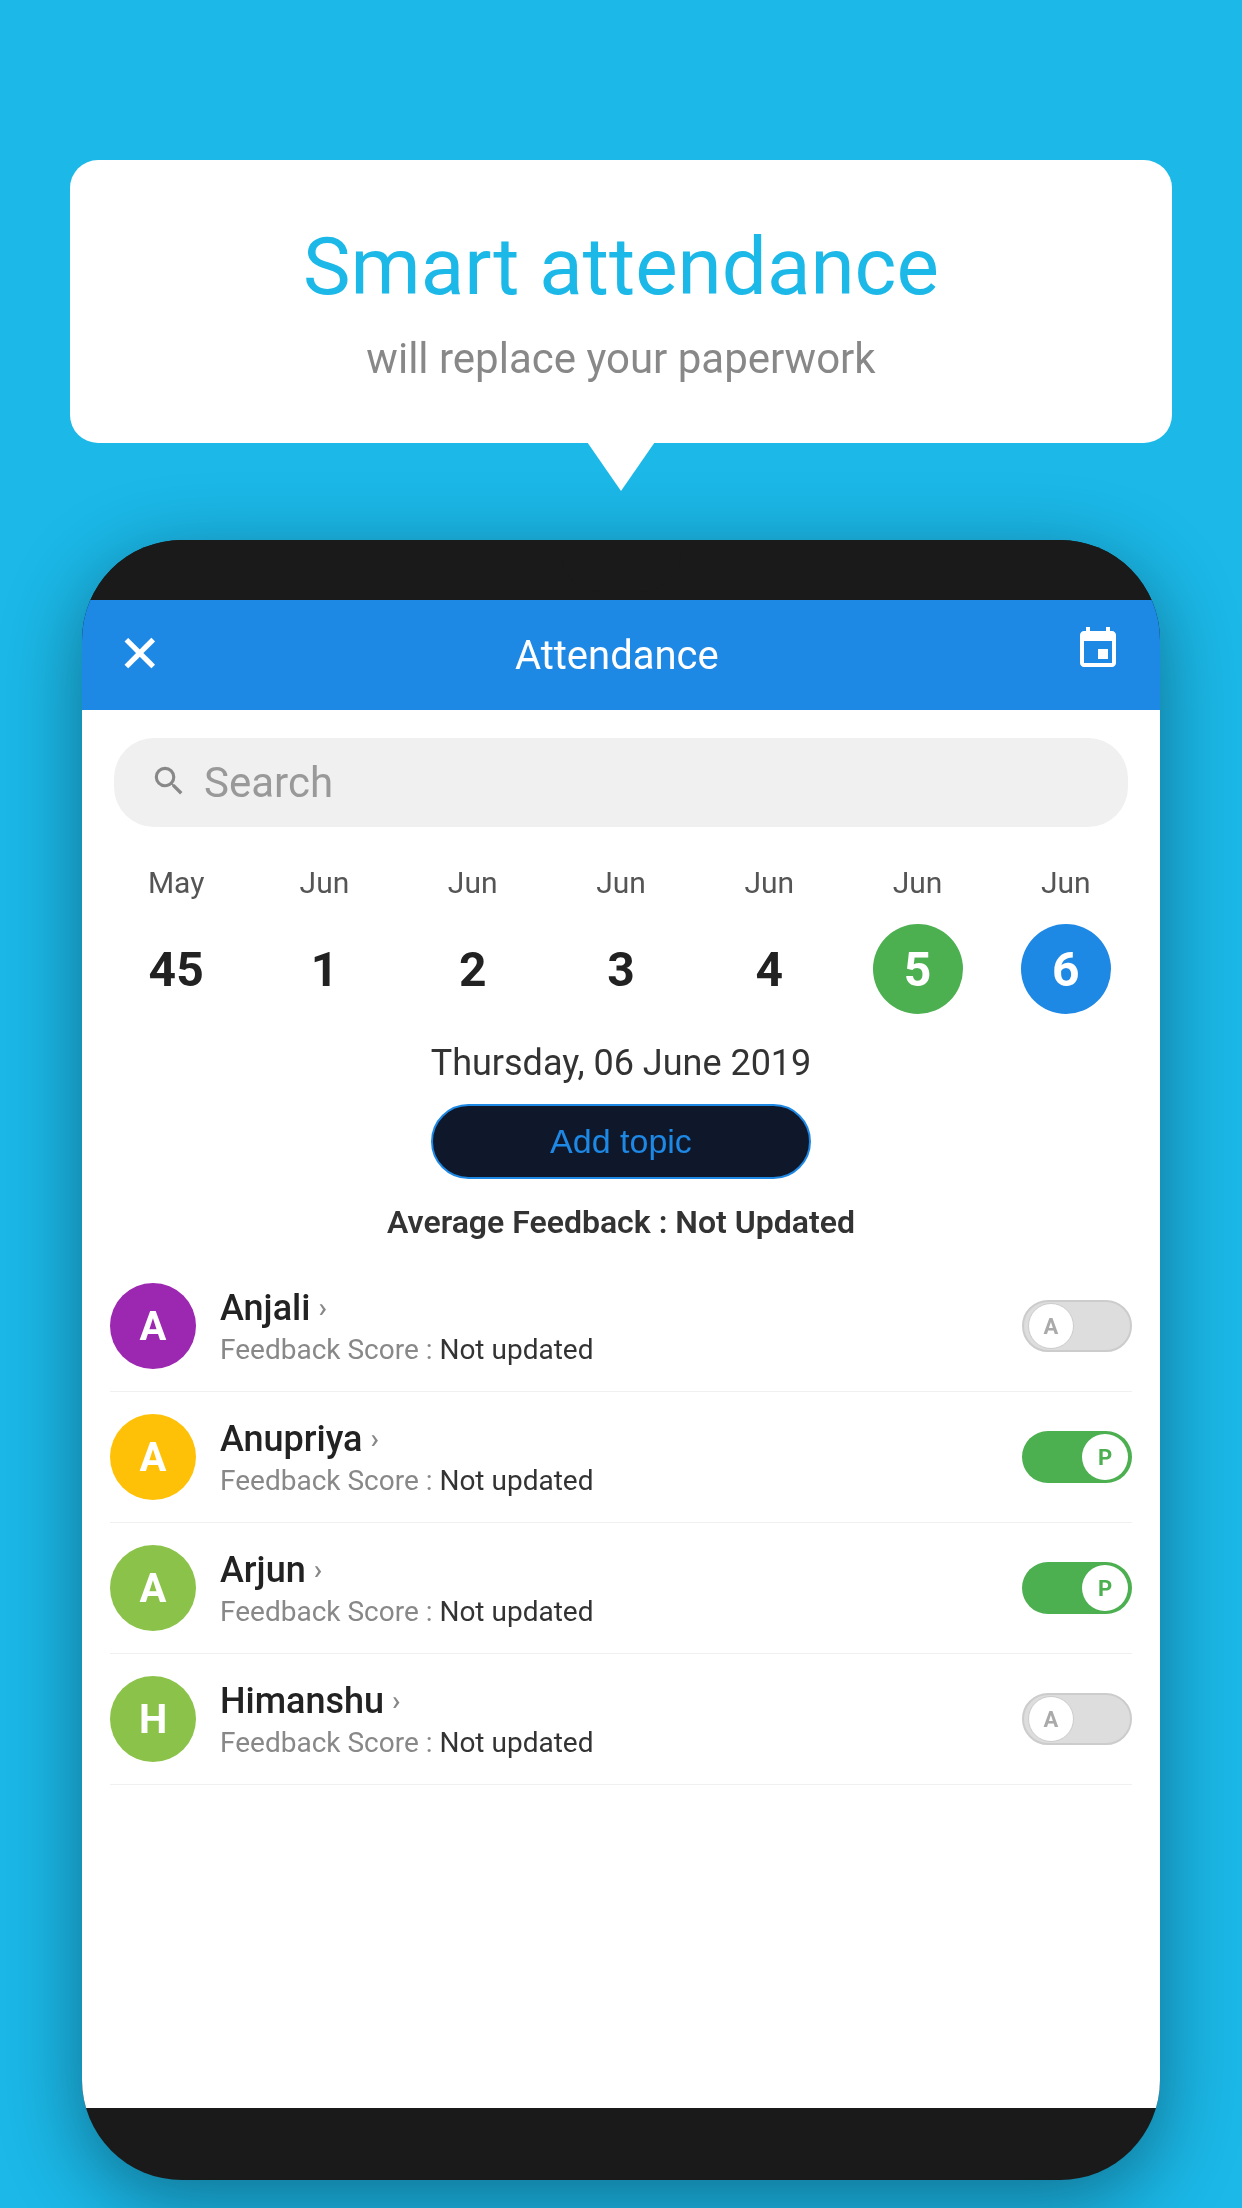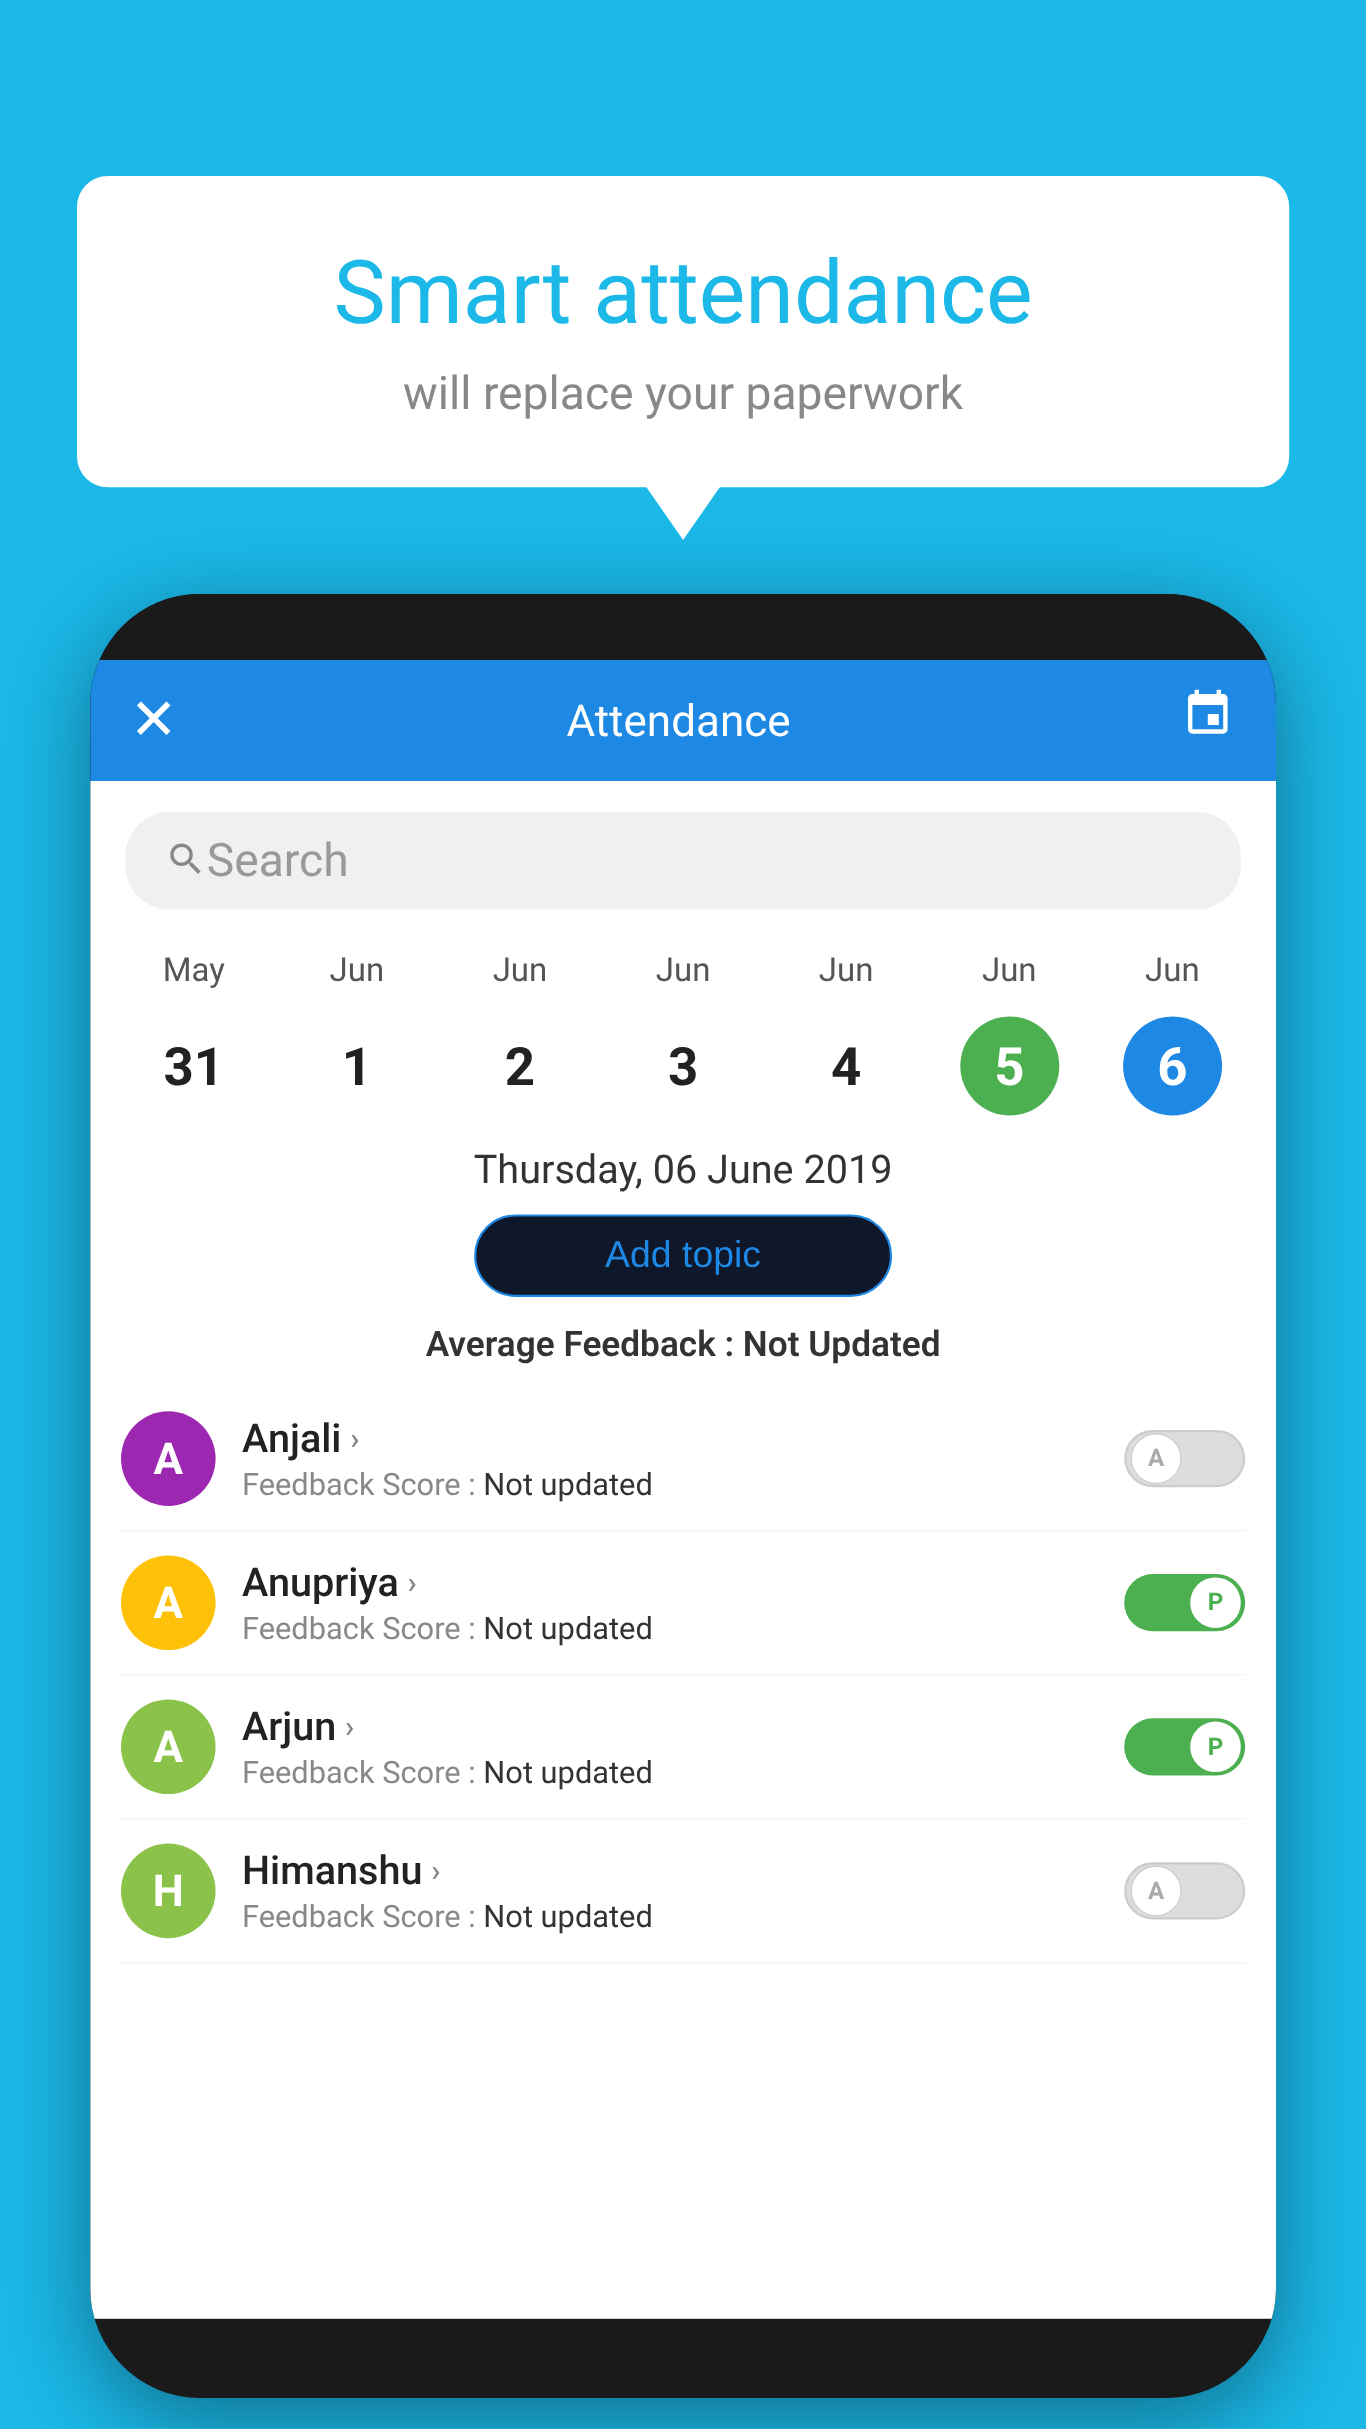--- a/index.html
+++ b/index.html
@@ -133,20 +133,21 @@
     }
 
     
     .search-bar {
       margin: 28px 32px;
       background: #f0f0f0;
       border-radius: 40px;
       display: flex;
       align-items: center;
       padding: 20px 36px;
+      gap: 16px;
     }
     .search-text {
       font-size: 42px;
       color: #999;
     }
 
     
     .calendar-row {
       display: flex;
       justify-content: space-around;
@@ -340,21 +341,21 @@
         <svg width="38" height="38" viewBox="0 0 24 24" fill="#888">
           <path d="M15.5 14h-.79l-.28-.27A6.471 6.471 0 0 0 16 9.5 6.5 6.5 0 1 0 9.5 16c1.61 0 3.09-.59 4.23-1.57l.27.28v.79l5 4.99L20.49 19l-4.99-5zm-6 0C7.01 14 5 11.99 5 9.5S7.01 5 9.5 5 14 7.01 14 9.5 11.99 14 9.5 14z"></path>
         </svg>
       </span>
       <span class="search-text">Search</span>
     </div>
 
     <div class="calendar-row" id="calendar-row">
         <div class="calendar-day">
           <span class="calendar-month">May</span>
-          <span class="calendar-date">31</span>
+          <span class="calendar-date">45</span>
         </div>
         <div class="calendar-day">
           <span class="calendar-month">Jun</span>
           <span class="calendar-date">1</span>
         </div>
         <div class="calendar-day">
           <span class="calendar-month">Jun</span>
           <span class="calendar-date">2</span>
         </div>
         <div class="calendar-day">

